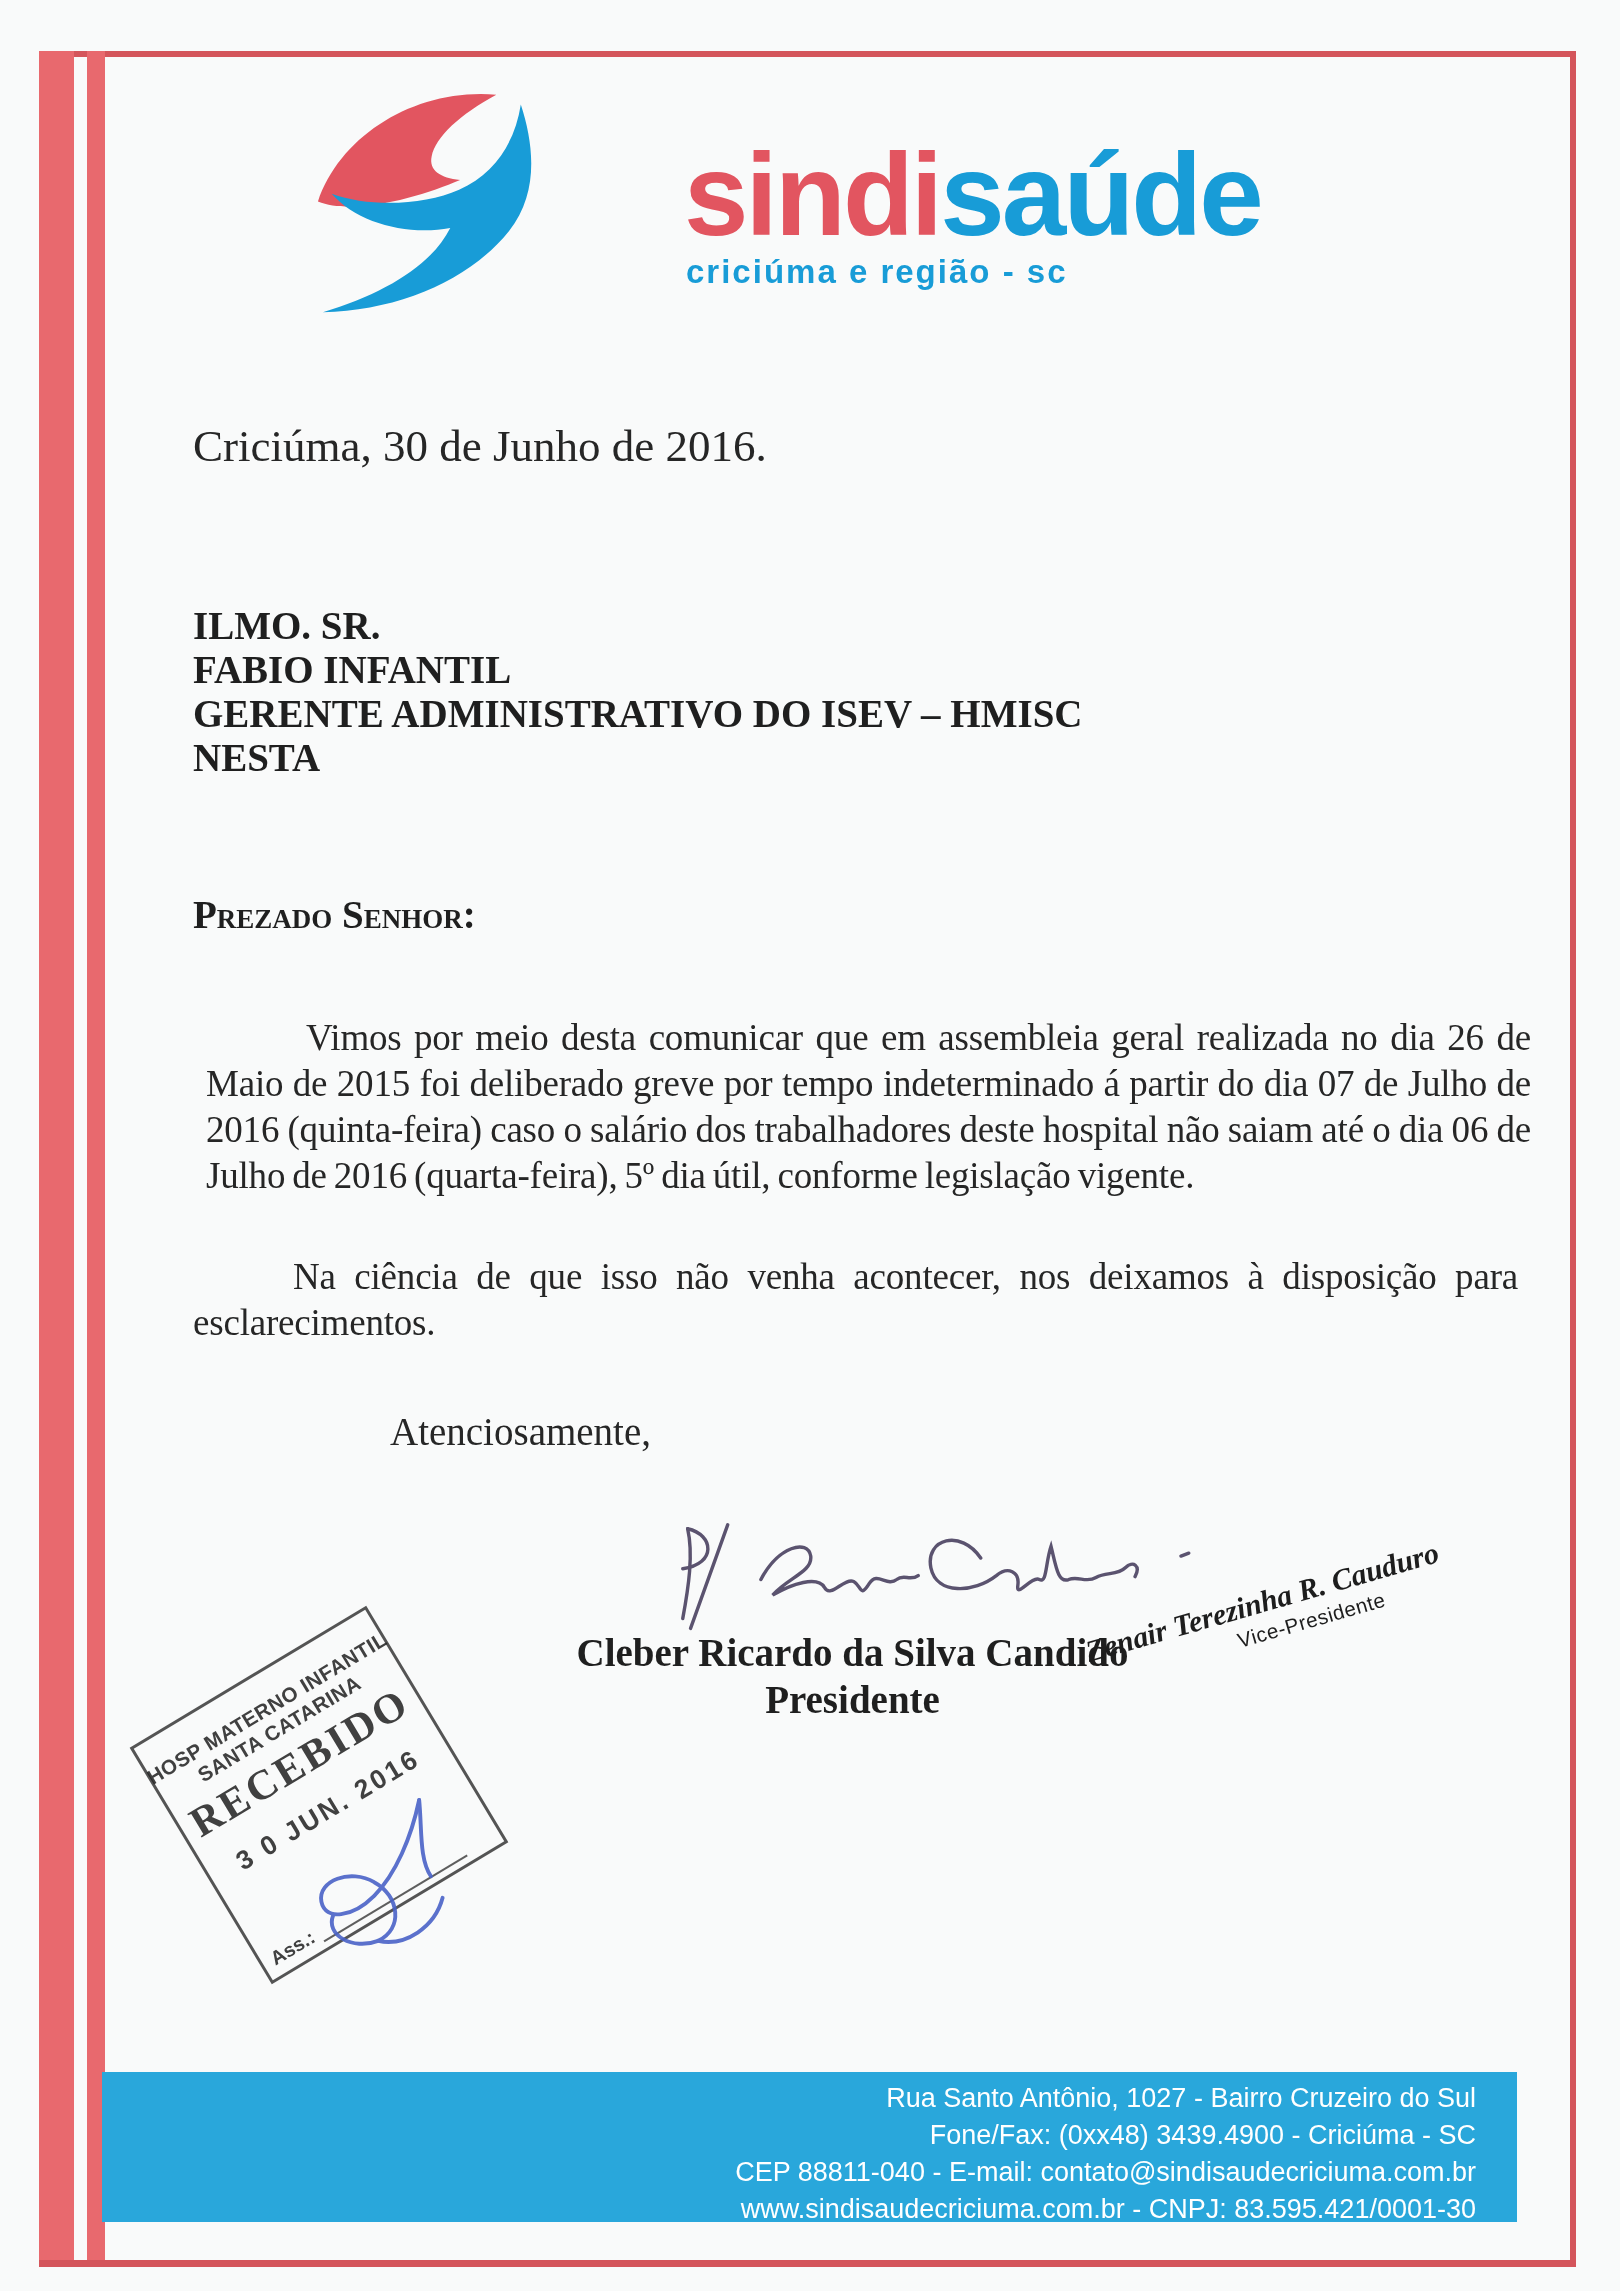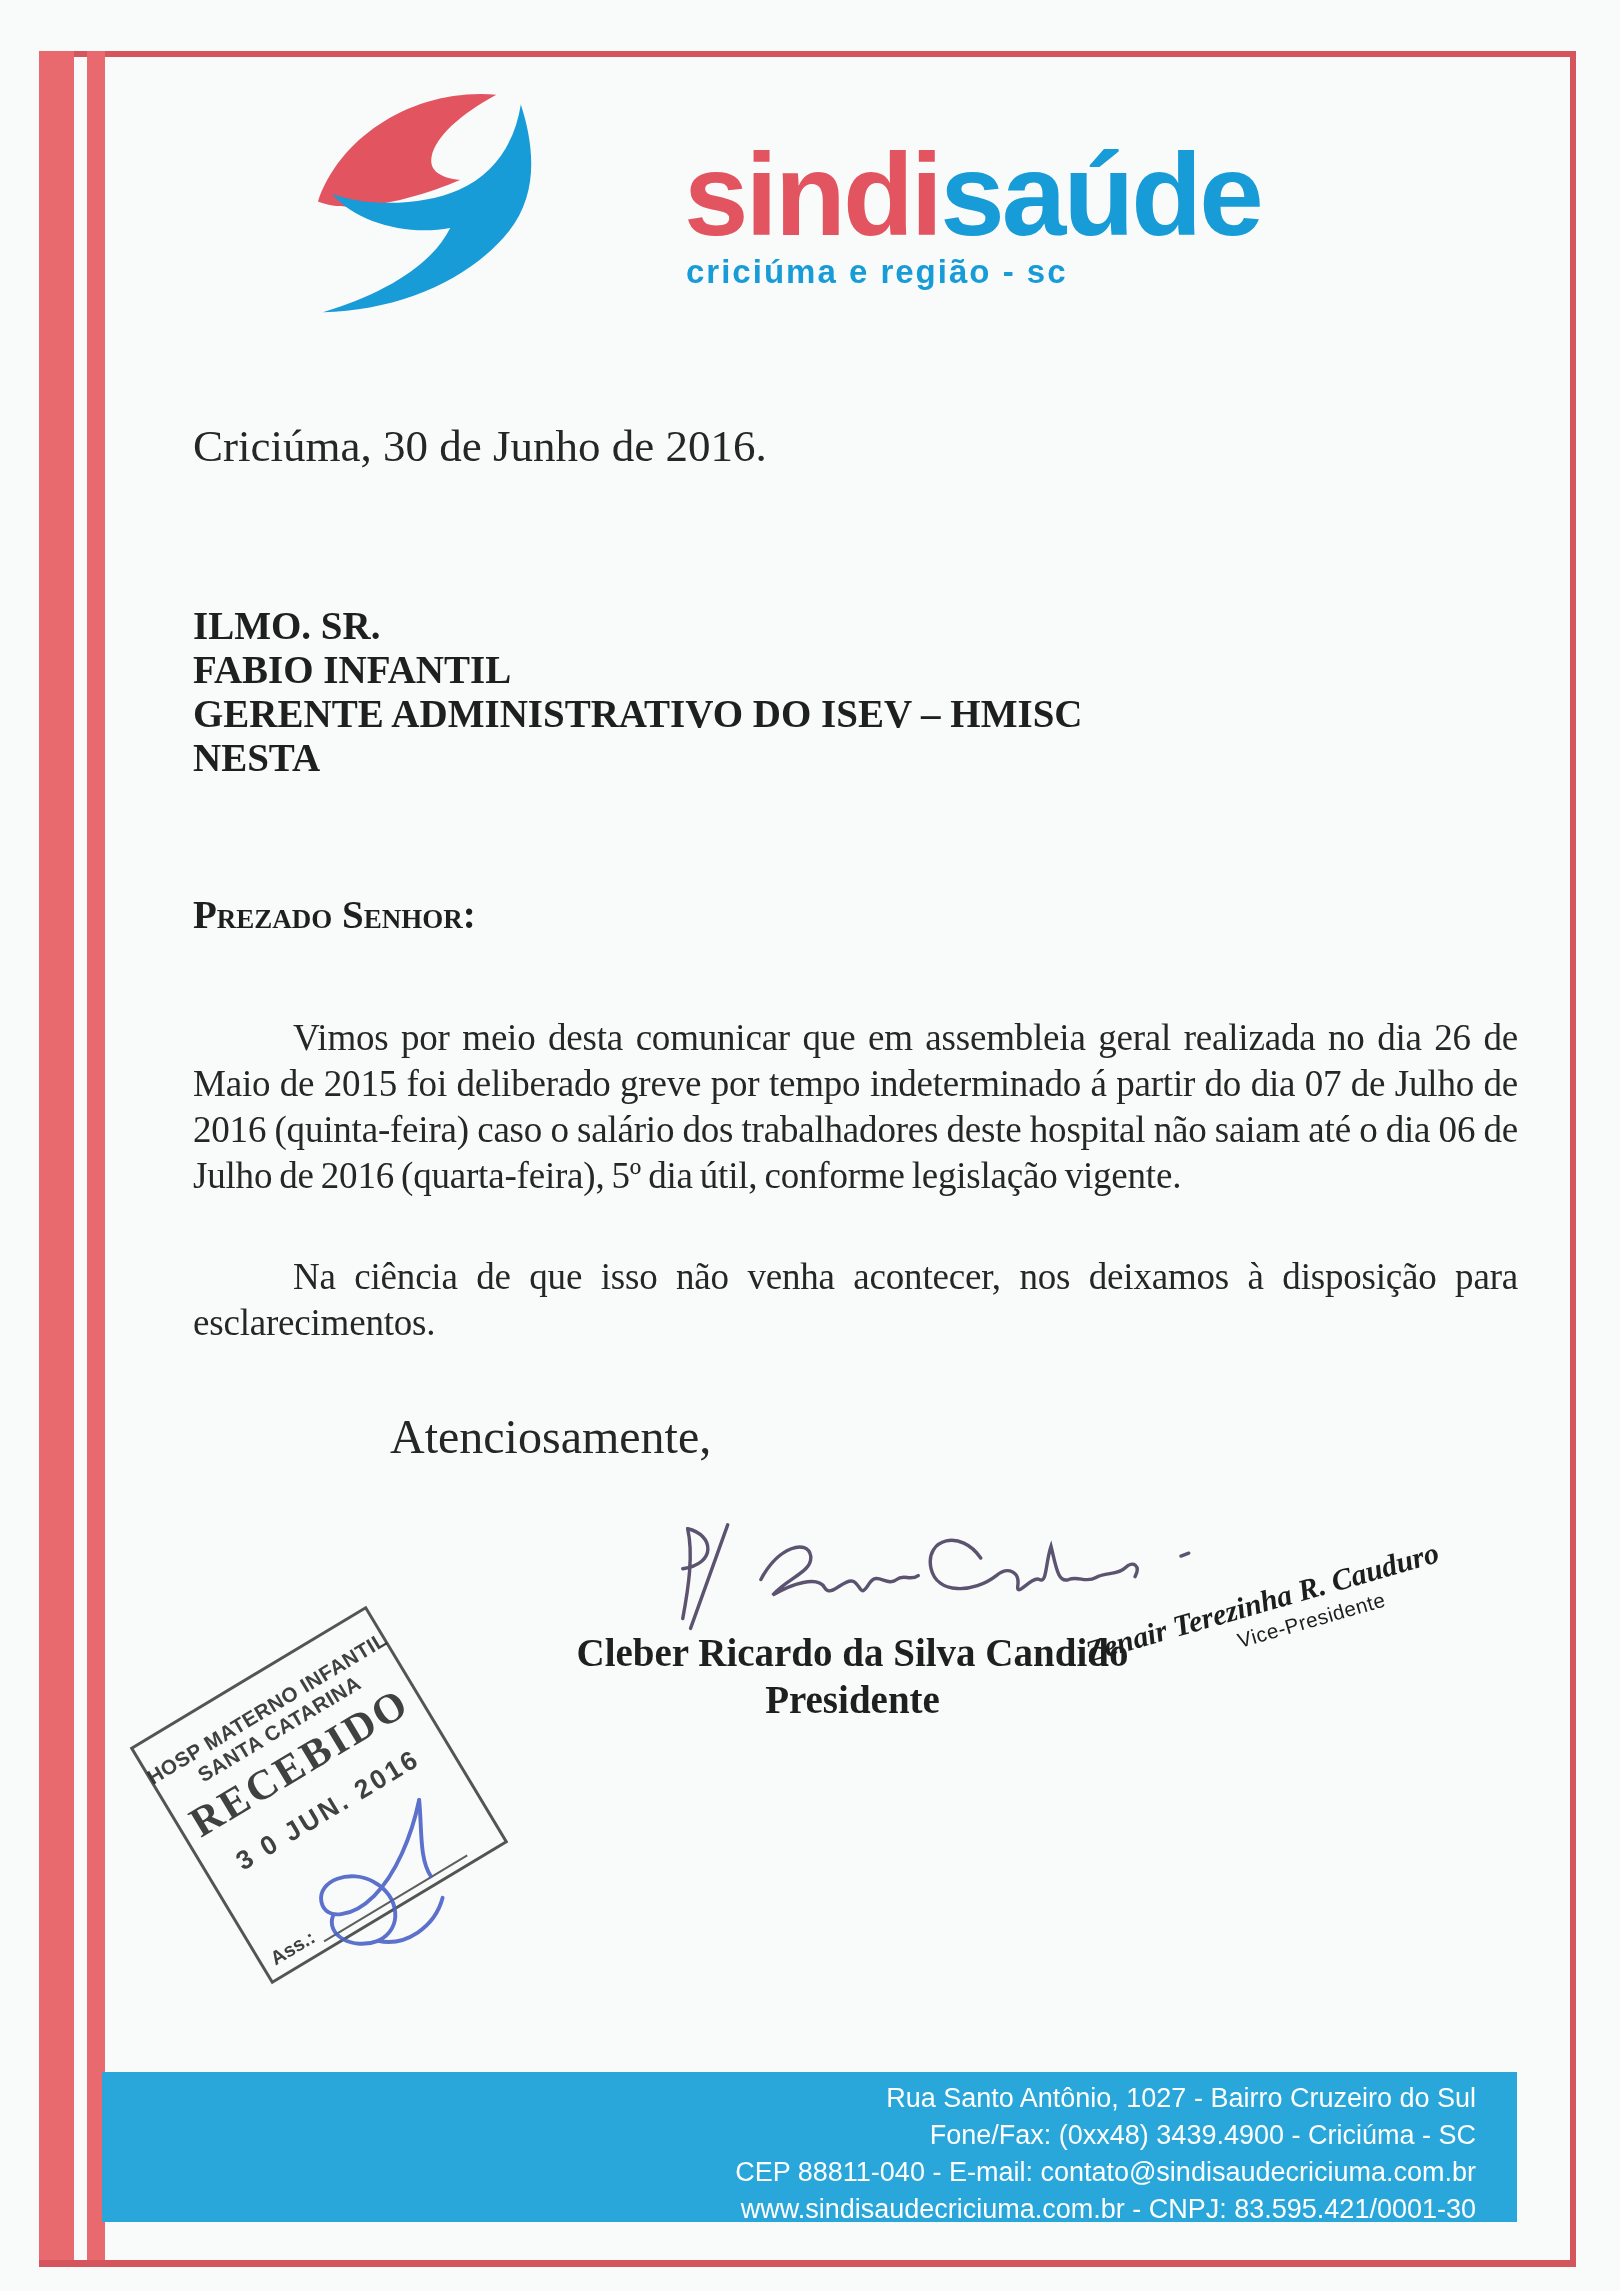--- a/index.html
+++ b/index.html
@@ -33,23 +33,23 @@
 
   
   .date-line { position:absolute; left:193px; top:420px; font-size:45px; color:#262626; }
   .recipient { position:absolute; left:193px; top:604px; font-size:39px; font-weight:bold; line-height:44px; color:#1f1f1f; }
   .greeting  { position:absolute; left:193px; top:892px; font-size:39px; font-weight:bold; font-variant:small-caps; color:#1f1f1f; }
   .para {
     position:absolute; left:193px; width:1325px;
     font-size:37px; line-height:46px; text-align:justify; text-indent:100px;
     color:#262626; word-spacing:-2px; letter-spacing:-0.2px;
   }
-  .para1 { top:1015px; }
+  .para1 { top:1015px;margin-left:13px; }
   .para2 { top:1235px;margin-top:19px; }
-  .closing { position:absolute; left:390px; top:1409px; font-size:48px; color:#262626; }
+  .closing { position:absolute; left:390px; top:1409px; font-size:39px; color:#262626; }
 
   
   .hand-sign { position:absolute; left:596px; top:1517px; width:617px; height:127px; }
   .signer {
     position:absolute; left:541px; top:1629px; width:623px; text-align:center;
     font-size:39px; font-weight:bold; line-height:47px; color:#1f1f1f;
   }
   .vice-stamp {
     position:absolute; left:1090px; top:1635px; width:353px;
     transform:rotate(-16deg); transform-origin:left center; color:#1d1d1d;

